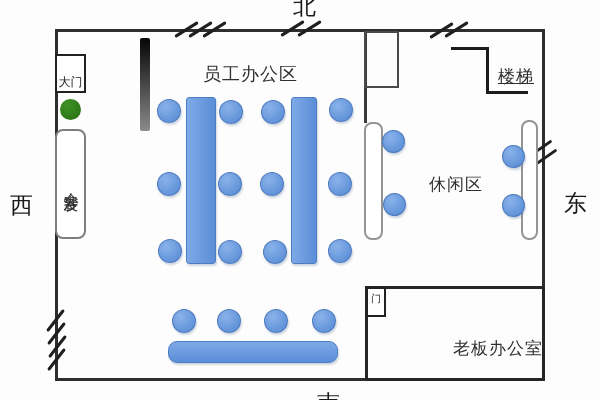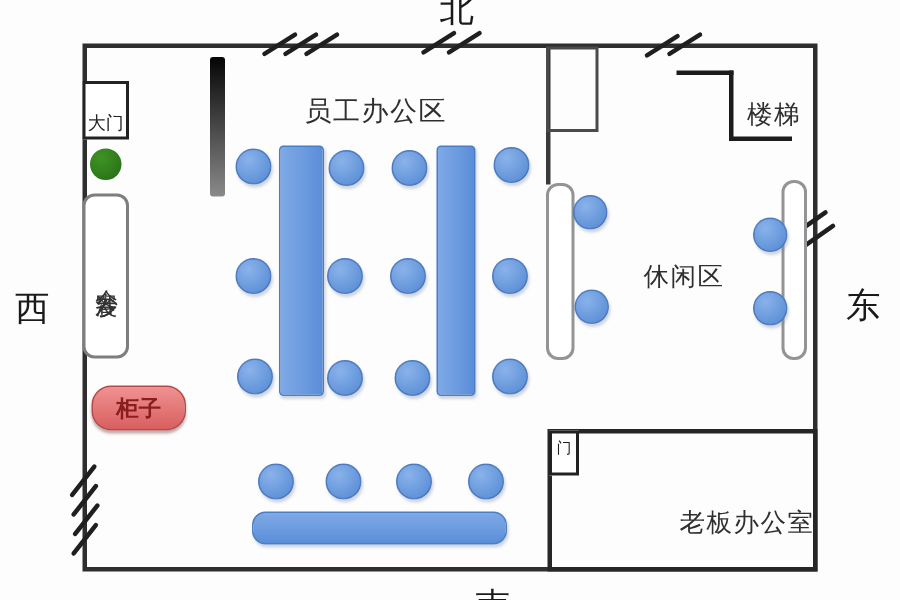--- a/index.html
+++ b/index.html
@@ -82,21 +82,21 @@
   .green-dot{
     left:60px;top:99px;width:21px;height:21px;border-radius:50%;
     background:radial-gradient(circle at 35% 30%,#3f9326,#256b12);
   }
   
   .compass{font-size:23px;font-weight:500;color:#1a1a1a;}
   .area-label{font-size:17px;color:#2f2f2f;letter-spacing:1px;white-space:nowrap;}
   .lbl-staff{left:203px;top:62px;font-size:18px;}
   .lbl-leisure{left:429px;top:173px;}
   .lbl-boss{left:406px;top:337px;margin-left:47px;}
-  .lbl-stairs{left:498px;top:65px;}
+  .lbl-stairs{left:498px;top:65px;text-decoration:underline;}
   .main-door{left:55px;top:54px;width:31px;height:39px;font-size:12px;color:#222;}
   .boss-door{left:366px;top:287px;width:20px;height:30px;font-size:10px;color:#222;align-items:flex-start;}
 </style>
 </head>
 <body>
 
 <div id="canvas">
 
   <div class="abs compass" style="left:293px;top:-9px;">北</div>
   <div class="abs compass" style="left:317px;top:388px;">南</div>
@@ -128,23 +128,20 @@
   <div class="abs stair" style="left:486px;top:47px;width:3px;height:47px;"></div>
   <div class="abs stair" style="left:486px;top:91px;width:42px;height:3px;"></div>
 
   <div class="abs door-box main-door">
     <span>大门</span>
   </div>
   <div class="abs green-dot"></div>
   <div class="abs guest-sofa">
     <span>会客沙发</span>
   </div>
-  <div class="abs cabinet">
-    <span>柜子</span>
-  </div>
   <div class="abs black-bar"></div>
 
   <div class="abs area-label lbl-staff">员工办公区</div>
   <div class="abs area-label lbl-leisure">休闲区</div>
   <div class="abs area-label lbl-boss">老板办公室</div>
   <div class="abs area-label lbl-stairs">楼梯</div>
 
   <div class="abs desk-v" style="left:186px;top:97px;width:30px;height:167px;"></div>
   <div class="abs desk-v" style="left:291px;top:97px;width:26px;height:167px;"></div>
   <div class="abs desk-h" style="left:168px;top:341px;width:170px;height:22px;"></div>

